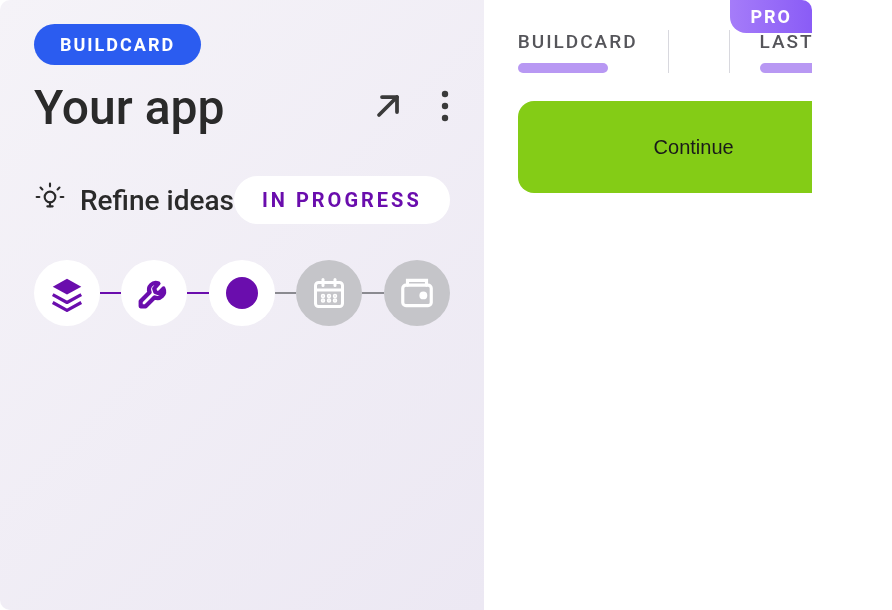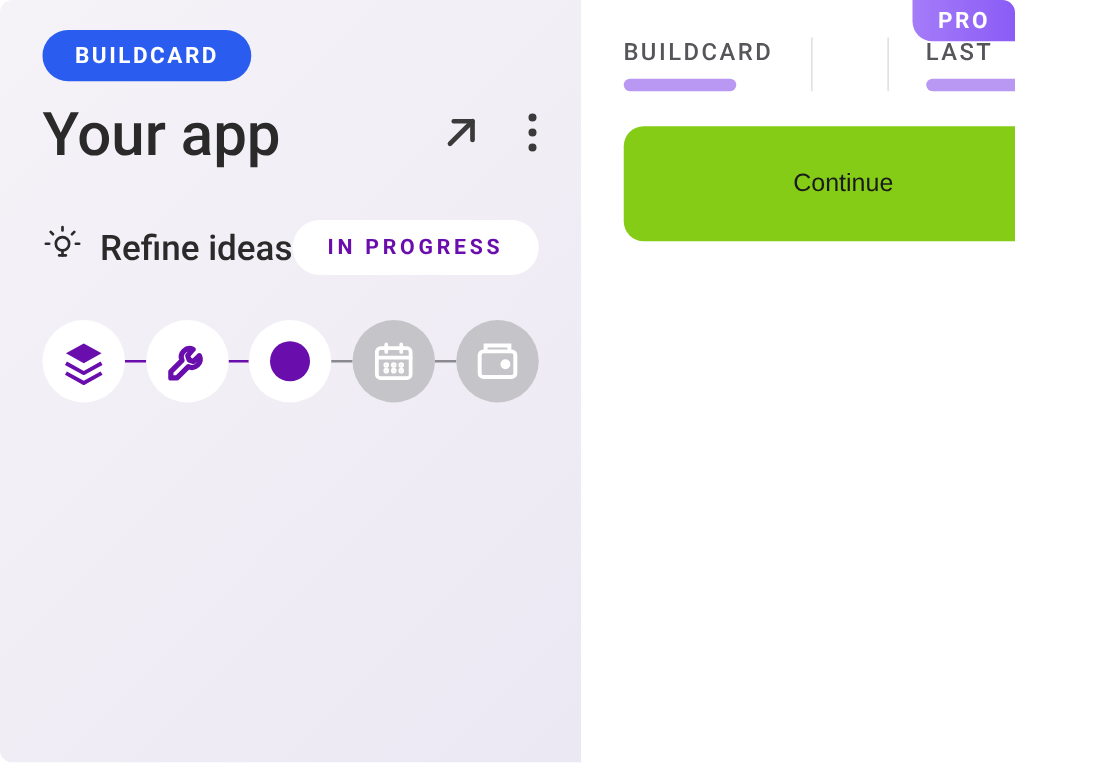--- a/index.html
+++ b/index.html
@@ -82,21 +82,21 @@
       align-items: center;
       gap: 14px;
       font-size: 28px;
       font-weight: 500;
       color: #2a2a2a;
     }
     .status-pill {
       background: #fff;
       color: #6a0dad;
       font-weight: 700;
-      font-size: 17px;
+      font-size: 20px;
       letter-spacing: 3px;
       padding: 12px 28px;
       border-radius: 999px;
     }
     .stepper {
       display: flex;
       align-items: center;
       margin-top: 36px;
       padding-bottom: 20px;
     }

